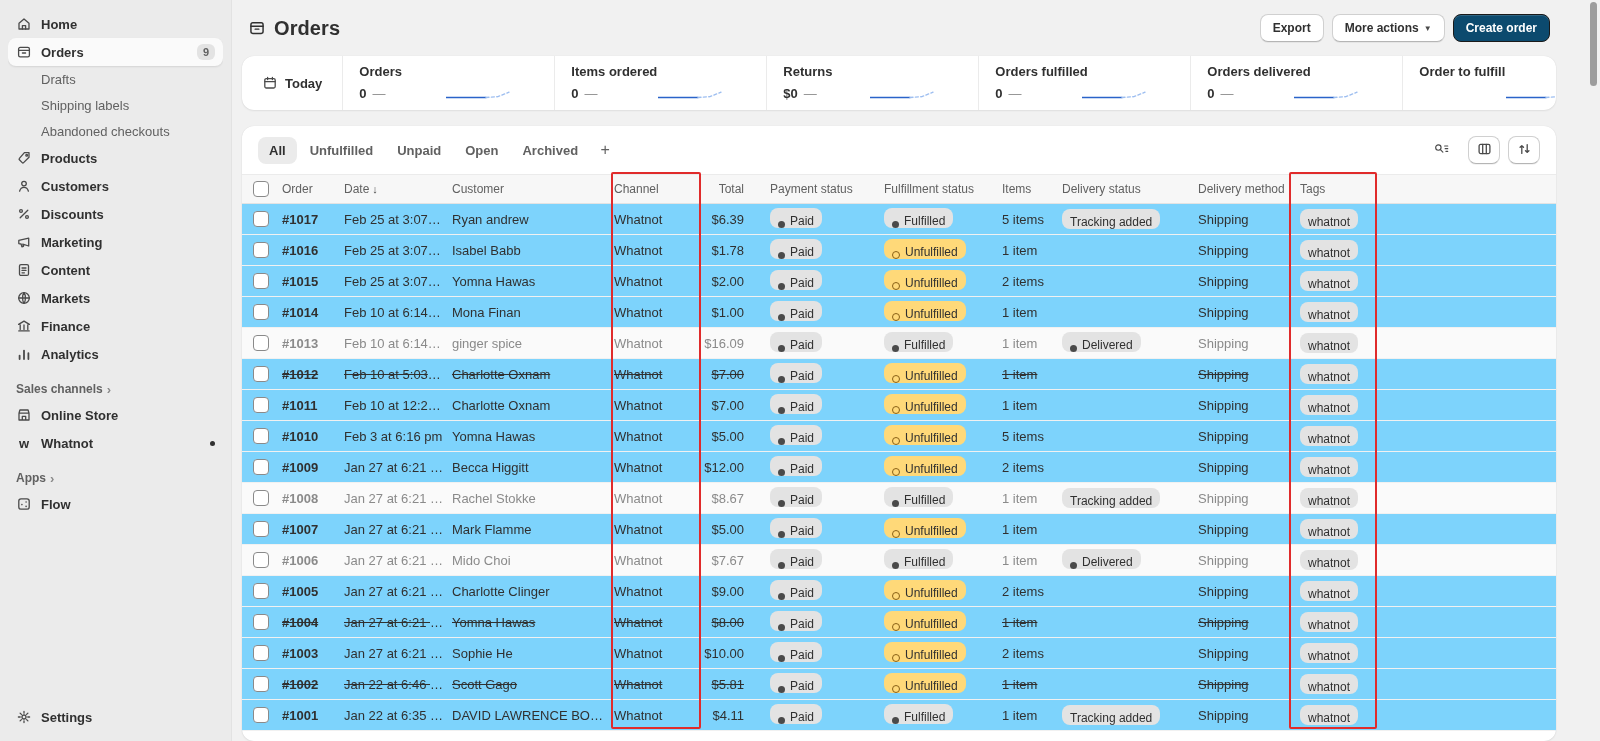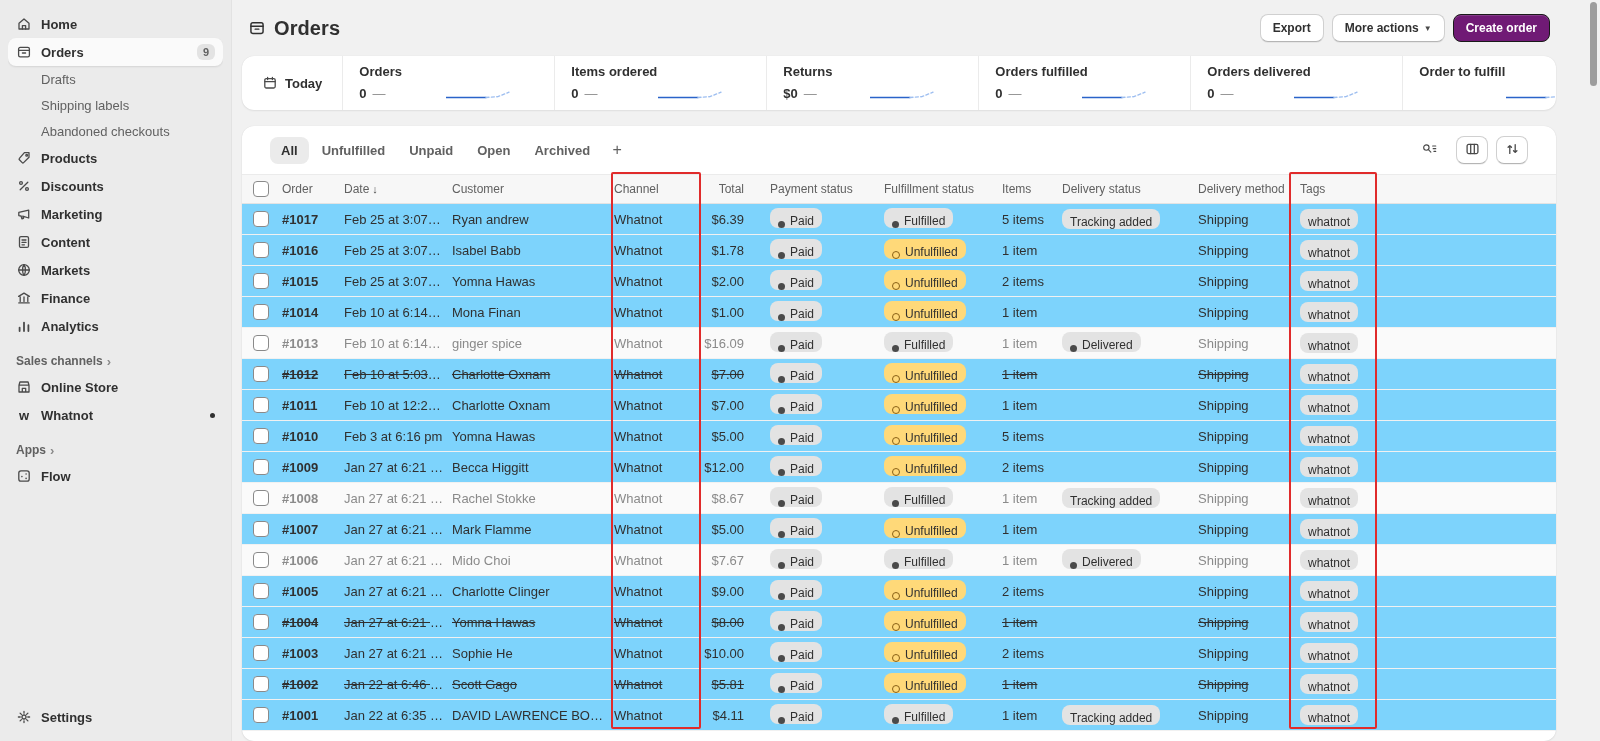--- a/index.html
+++ b/index.html
@@ -55,21 +55,21 @@
   .title-wrap .icon svg { width: 18px; height: 18px; }
   .page-title { font-size: 20px; font-weight: 700; margin: 0; letter-spacing: .1px; }
   .header-actions { display: flex; gap: 8px; align-items: center; }
   button { font-family: inherit; border: none; background: none; padding: 0; cursor: pointer; color: inherit; }
   .btn {
     font-size: 12px; font-weight: 600; color: #303030;
     background: #ffffff; border: 1px solid #d0d0d0; border-bottom-color: #b5b5b5;
     border-radius: 8px; padding: 6px 12px; box-shadow: 0 1px 0 rgba(26,26,26,.05);
     display: inline-flex; align-items: center; gap: 5px;
   }
-  .btn.primary { background: #701a75; border-color: #1a1a1a; color: #fff; box-shadow: inset 0 1px 0 rgba(255,255,255,.15); }
+  .btn.primary { background: #0c4a6e; border-color: #1a1a1a; color: #fff; box-shadow: inset 0 1px 0 rgba(255,255,255,.15); }
   .caret { font-size: 8px; color: #4a4a4a; }
 
   
   .metrics-card {
     flex: none; height: 54px; background: #fff; border-radius: 12px;
     box-shadow: 0 1px 2px rgba(26,26,26,.07), 0 0 1px rgba(26,26,26,.12);
     display: flex; align-items: stretch; overflow: hidden; margin-bottom: 16px;
   }
   .today-cell {
     flex: none; display: flex; align-items: center; gap: 7px; padding: 0 20px;
@@ -86,21 +86,21 @@
   .metric-value-row { display: flex; align-items: center; gap: 6px; font-size: 13px; font-weight: 600; }
   .delta { color: #8a8a8a; font-weight: 400; }
   .spark { margin-left: auto; margin-right: 28px; display: flex; }
 
   
   .orders-card {
     flex: 1; min-height: 0; background: #fff; border-radius: 12px;
     box-shadow: 0 1px 2px rgba(26,26,26,.07), 0 0 1px rgba(26,26,26,.12);
     position: relative; overflow: hidden;
   }
-  .tabs-row { height: 48px; display: flex; align-items: center; padding: 0 28px; gap: 2px; }
+  .tabs-row { height: 48px; display: flex; align-items: center; padding: 0 16px; gap: 2px; }
   .tabs { display: flex; align-items: center; gap: 2px; }
   .tab { font-size: 13px; font-weight: 600; color: #616161; padding: 6px 11px; border-radius: 8px; }
   .tab.active { background: #ebebeb; color: #303030; }
   .tab-add { width: 28px; height: 28px; border-radius: 8px; color: #616161; font-size: 16px; font-weight: 500; display: flex; align-items: center; justify-content: center; }
   .spacer { flex: 1; }
   .icon-btn { width: 32px; height: 28px; border-radius: 8px; display: flex; align-items: center; justify-content: center; color: #4a4a4a; margin-left: 6px; }
   .icon-btn svg { width: 17px; height: 16px; }
   .icon-btn.outlined { background: #fff; border: 1px solid #d0d0d0; border-bottom-color: #b5b5b5; box-shadow: 0 1px 0 rgba(26,26,26,.05); }
   .icon-btn.wide { width: 38px; }
 
@@ -176,20 +176,29 @@
         <div class="sub-item">Shipping labels</div>
         <div class="sub-item">Abandoned checkouts</div>
         <div class="nav-item">
           <span class="icon">
             <svg viewBox="0 0 16 16" fill="none" stroke="currentColor" stroke-width="1.3" stroke-linecap="round" stroke-linejoin="round">
               <path d="M8.4 2.6H13v4.6l-5.4 5.4a1 1 0 0 1-1.4 0L3.4 9.8a1 1 0 0 1 0-1.4z"></path>
               <circle cx="10.7" cy="5.2" r="0.9"></circle>
             </svg>
           </span>
           <span class="nav-label">Products</span>
+        </div>
+        <div class="nav-item">
+          <span class="icon">
+            <svg viewBox="0 0 16 16" fill="none" stroke="currentColor" stroke-width="1.3" stroke-linecap="round" stroke-linejoin="round">
+              <circle cx="8" cy="5.6" r="2.3"></circle>
+              <path d="M3.6 13.2c.7-2.5 2.4-3.8 4.4-3.8s3.7 1.3 4.4 3.8"></path>
+            </svg>
+          </span>
+          <span class="nav-label">Customers</span>
         </div>
         <div class="nav-item">
           <span class="icon">
             <svg viewBox="0 0 16 16" fill="none" stroke="currentColor" stroke-width="1.3" stroke-linecap="round" stroke-linejoin="round">
               <path d="M4.2 11.8 11.8 4.2"></path>
               <circle cx="5" cy="5" r="1.4"></circle>
               <circle cx="11" cy="11" r="1.4"></circle>
             </svg>
           </span>
           <span class="nav-label">Discounts</span>

